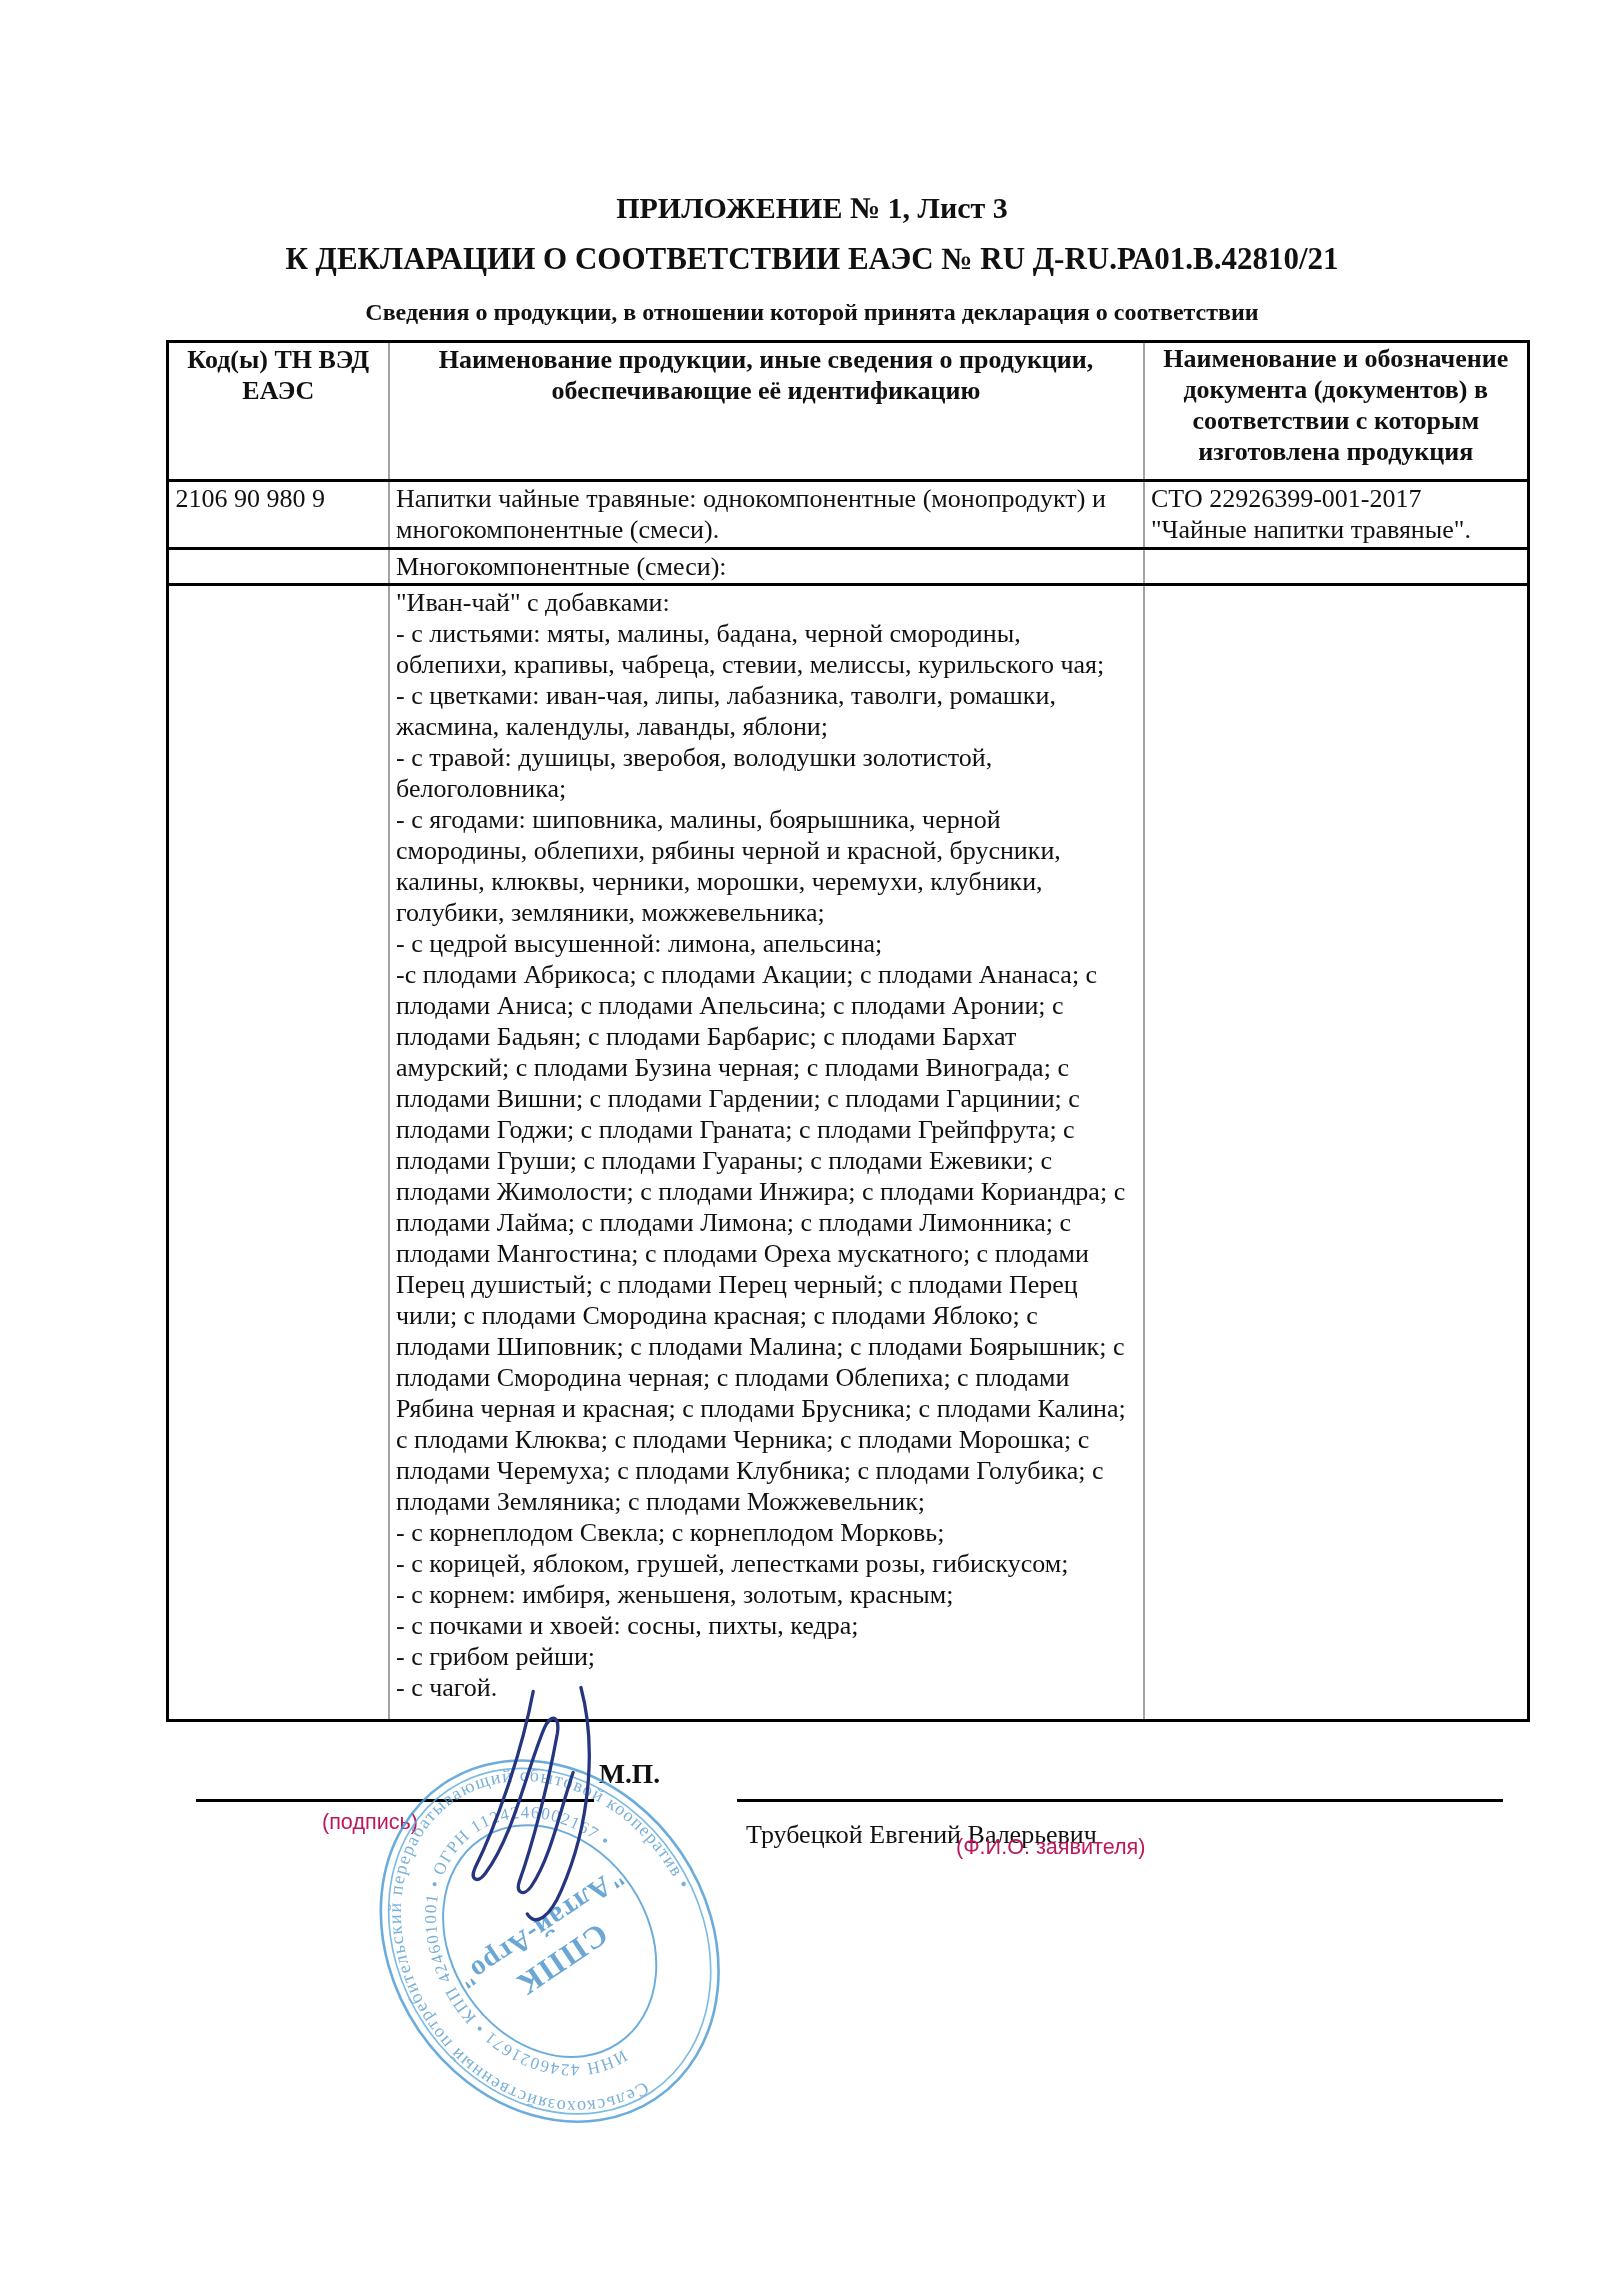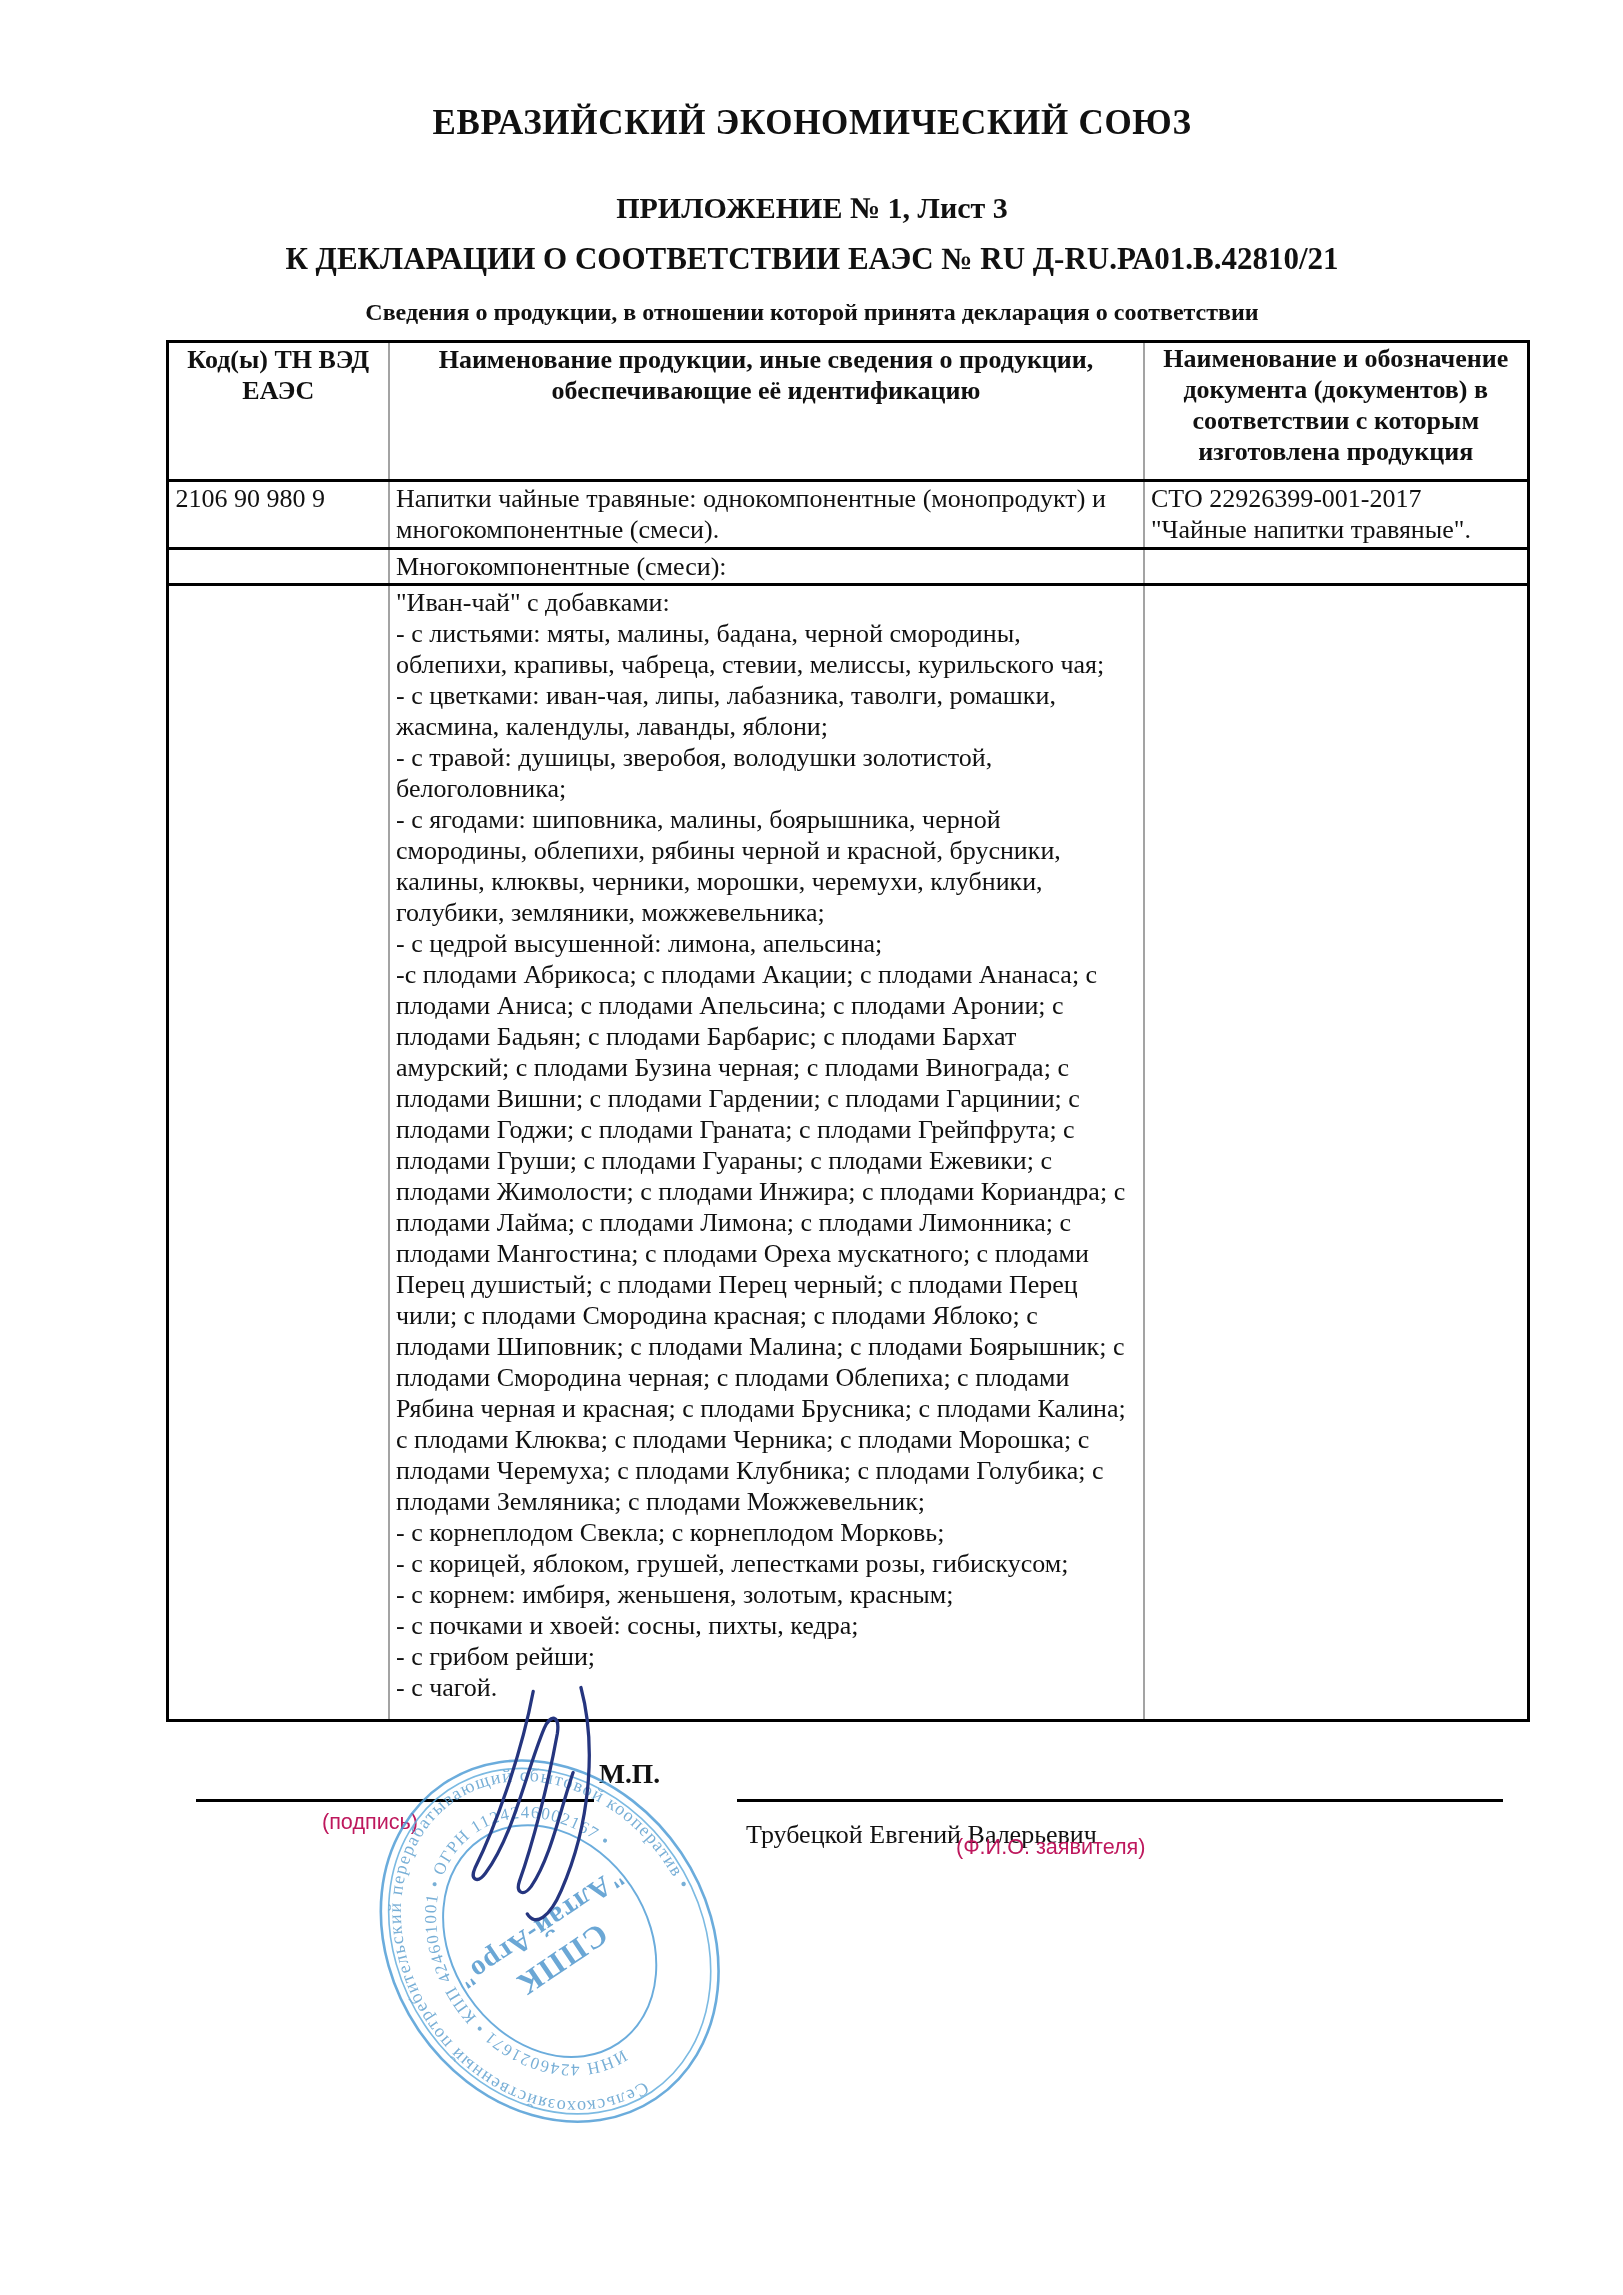--- a/index.html
+++ b/index.html
@@ -34,21 +34,20 @@
   .mp { font-size:27.5px; font-weight:bold; }
   .fio-name { font-size:26px; }
 
   svg text { font-family:"Liberation Serif", serif; }
 </style>
 </head>
 <body>
 
 <div id="page">
 
-  <div class="abs ctr t1">ЕВРАЗИЙСКИЙ ЭКОНОМИЧЕСКИЙ СОЮЗ</div>
   <div class="abs ctr t2">ПРИЛОЖЕНИЕ № 1, Лист 3</div>
   <div class="abs ctr t3">К ДЕКЛАРАЦИИ О СООТВЕТСТВИИ ЕАЭС № RU Д-RU.РА01.В.42810/21</div>
   <div class="abs ctr sub">Сведения о продукции, в отношении которой принята декларация о соответствии</div>
 
   <table class="decl">
     <colgroup>
       <col style="width:221px">
         <col style="width:755px">
         <col style="width:385px">
     </colgroup>

